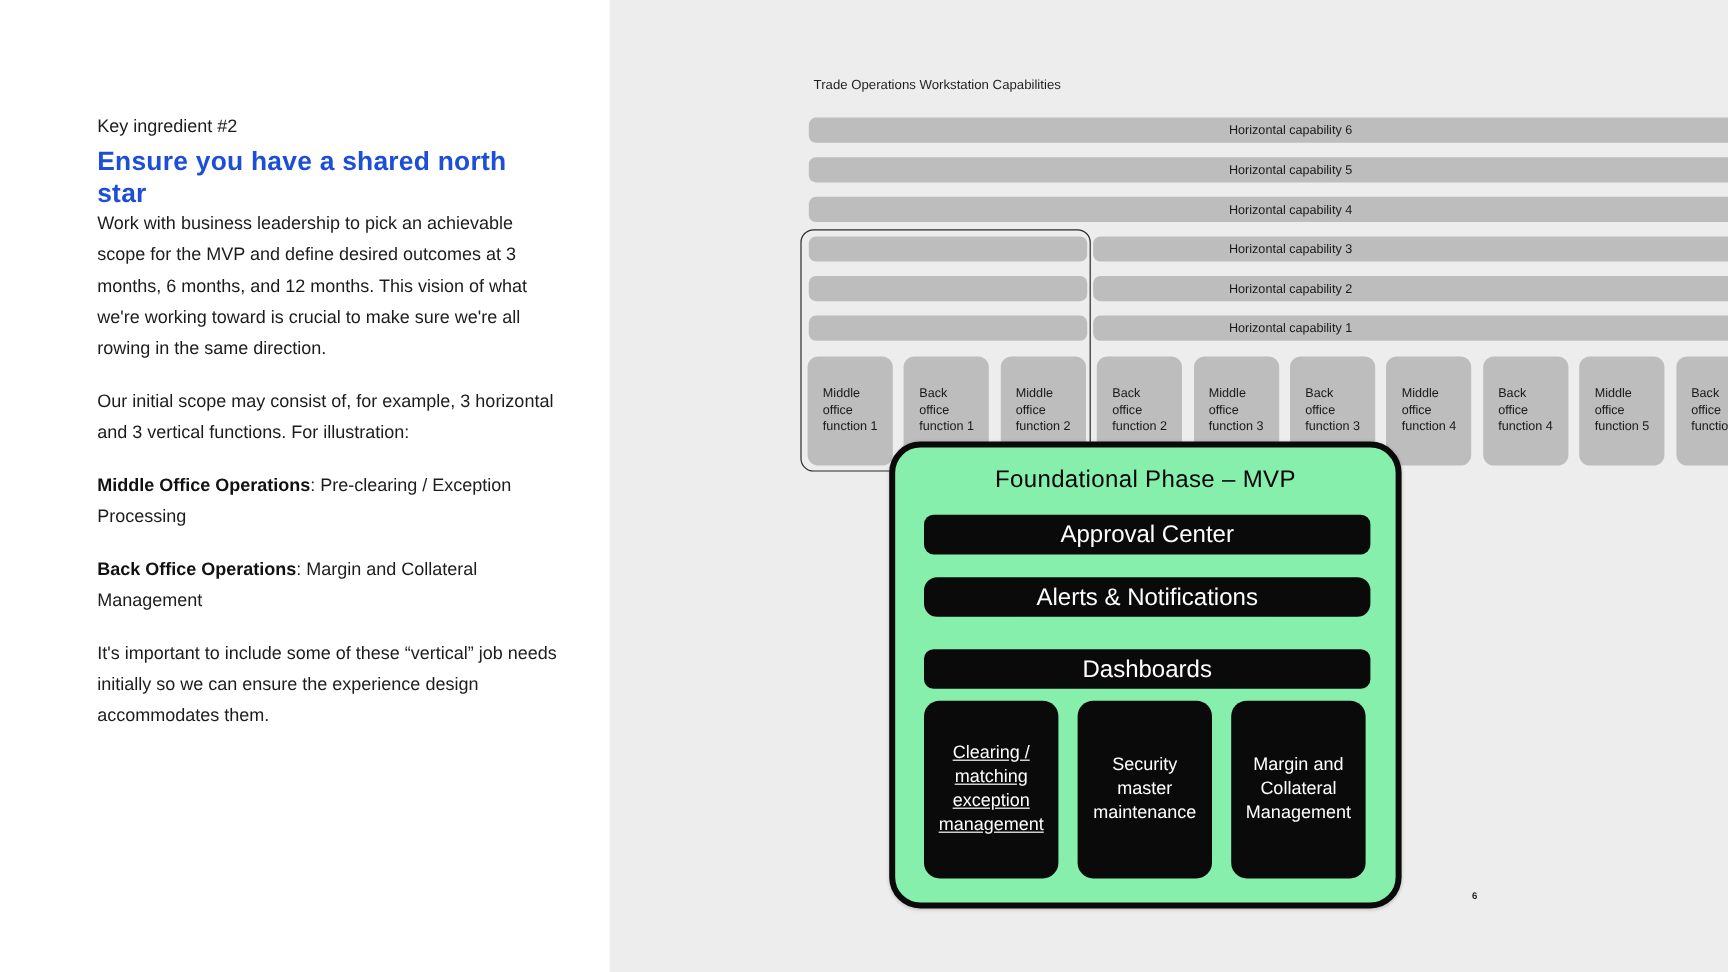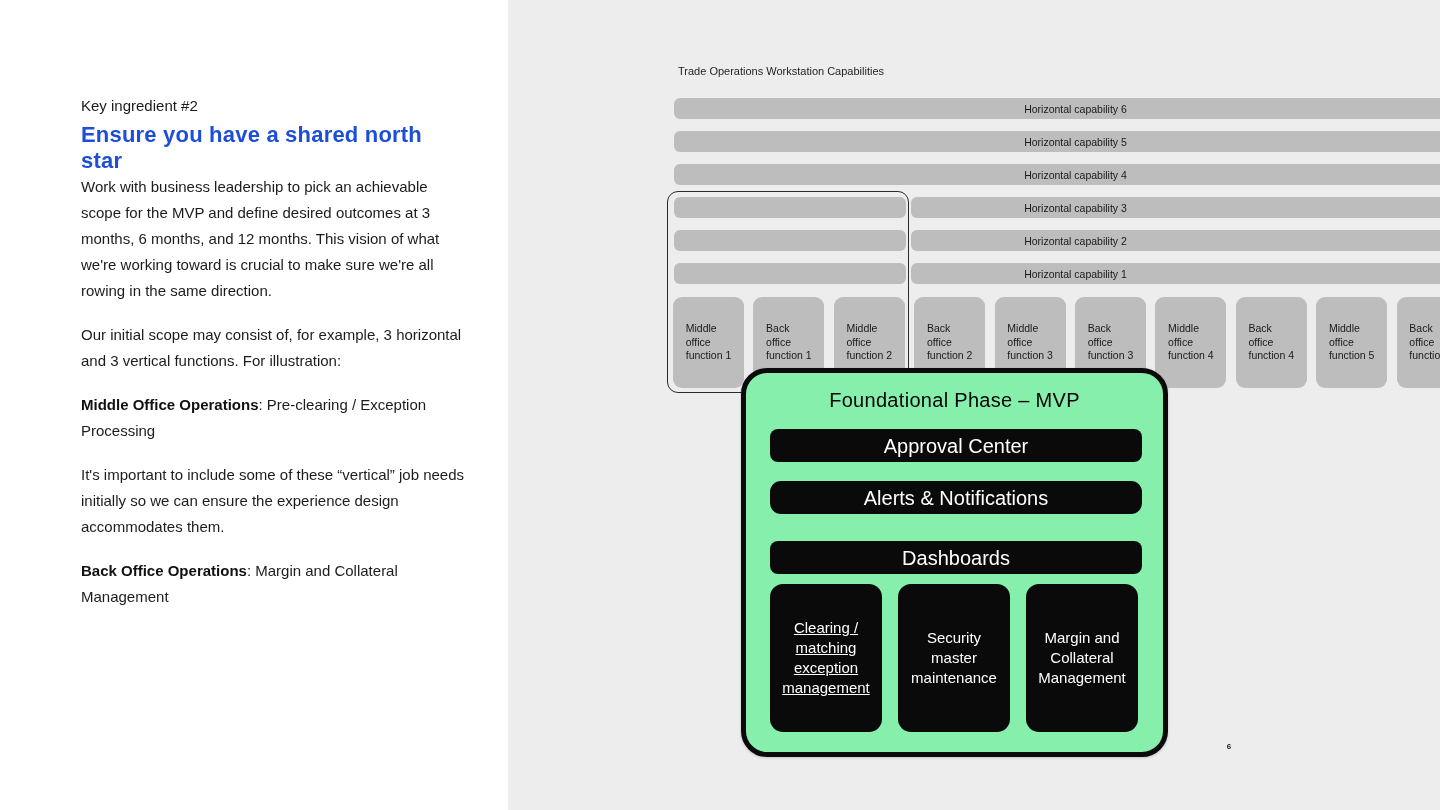--- a/index.html
+++ b/index.html
@@ -80,22 +80,22 @@
 <div class="stage" style="--bar-gray: #bdbdbd; --panel-bg: #ededed; --block-black: #0a0a0a;">
   <div class="right-bg"></div>
 
   <section class="left-text">
     <div class="eyebrow">Key ingredient #2</div>
     <h1 class="headline">Ensure you have a shared north star</h1>
     <div class="body">
         <p>Work with business leadership to pick an achievable scope for the MVP and define desired outcomes at 3 months, 6 months, and 12 months. This vision of what we're working toward is crucial to make sure we're all rowing in the same direction.</p>
         <p>Our initial scope may consist of, for example, 3 horizontal and 3 vertical functions. For illustration:</p>
         <p><strong>Middle Office Operations</strong>: Pre-clearing / Exception Processing</p>
+        <p><strong>Back Office Operations</strong>: Margin and Collateral Management</p>
         <p>It's important to include some of these “vertical” job needs initially so we can ensure the experience design accommodates them.</p>
-        <p><strong>Back Office Operations</strong>: Margin and Collateral Management</p>
       </div>
   </section>
 
   <div class="diagram-title">Trade Operations Workstation Capabilities</div>
   <div>
       <div class="bar-row" style="top: 98px;">
         <div class="seg full"></div>
         <div class="bar-label">Horizontal capability 6</div>
       </div>
       <div class="bar-row" style="top: 131px;">

